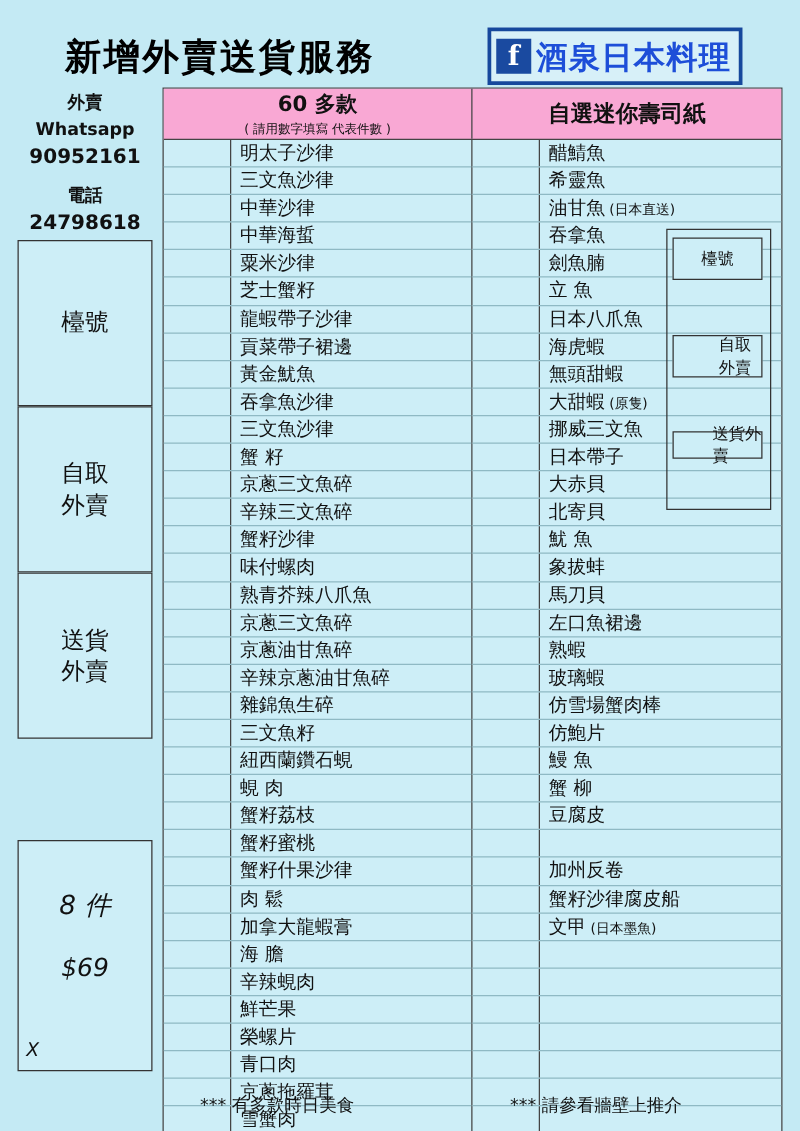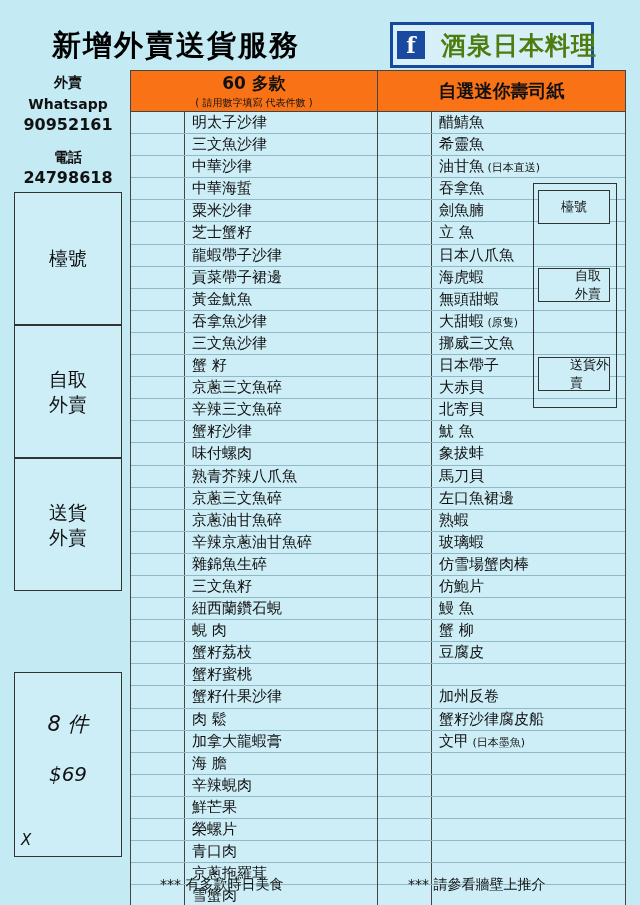--- a/index.html
+++ b/index.html
@@ -56,22 +56,22 @@
     font-family: "DejaVu Serif", "Liberation Serif", serif;
     display: flex;
     align-items: center;
     justify-content: center;
     margin-left: 4px;
     flex: 0 0 auto;
   }
   .brand-text {
     font-size: 25px;
     font-weight: bold;
-    color: #4d7c0f;
-    margin-left: 16px;
+    color: #1d4ed8;
+    margin-left: 4px;
     letter-spacing: 1px;
     white-space: nowrap;
   }
 
   
   .leftcol {
     position: absolute;
     left: 14px; top: 70px;
     width: 108px;
   }
@@ -130,21 +130,21 @@
     left: 130px; top: 70px;
     width: 496px;
     border: 1px solid #444;
     box-sizing: border-box;
     background: #cdeef7;
   }
   .menu-head {
     display: flex;
     height: 40px;
     border-bottom: 1px solid #444;
-    background: #f97316;
+    background: #f9a8d4;
   }
   .menu-head .cell {
     box-sizing: border-box;
     display: flex;
     flex-direction: column;
     align-items: center;
     justify-content: center;
   }
   .head-left { width: 248px; border-right: 1px solid #444; }
   .head-right { width: 248px; }
@@ -192,21 +192,21 @@
     border: 1px solid #333;
     background: #cdeef7;
     display: flex;
     align-items: center;
     justify-content: center;
     font-size: 13px;
     width: 72px;
   }
   #sb-table    { left: 538px; top: 190px; height: 34px; }
   #sb-pickup   { left: 538px; top: 268px; height: 34px; padding-left: 36px; }
-  #sb-delivery { left: 538px; top: 357px; height: 34px; padding-left: 31px; }
+  #sb-delivery { left: 538px; top: 345px; height: 22px; padding-left: 31px; }
   .sidebox-frame {
     position: absolute;
     left: 533px; top: 183px;
     width: 84px; height: 225px;
     border: 1px solid #333;
     box-sizing: border-box;
     background: transparent;
   }
 
   

